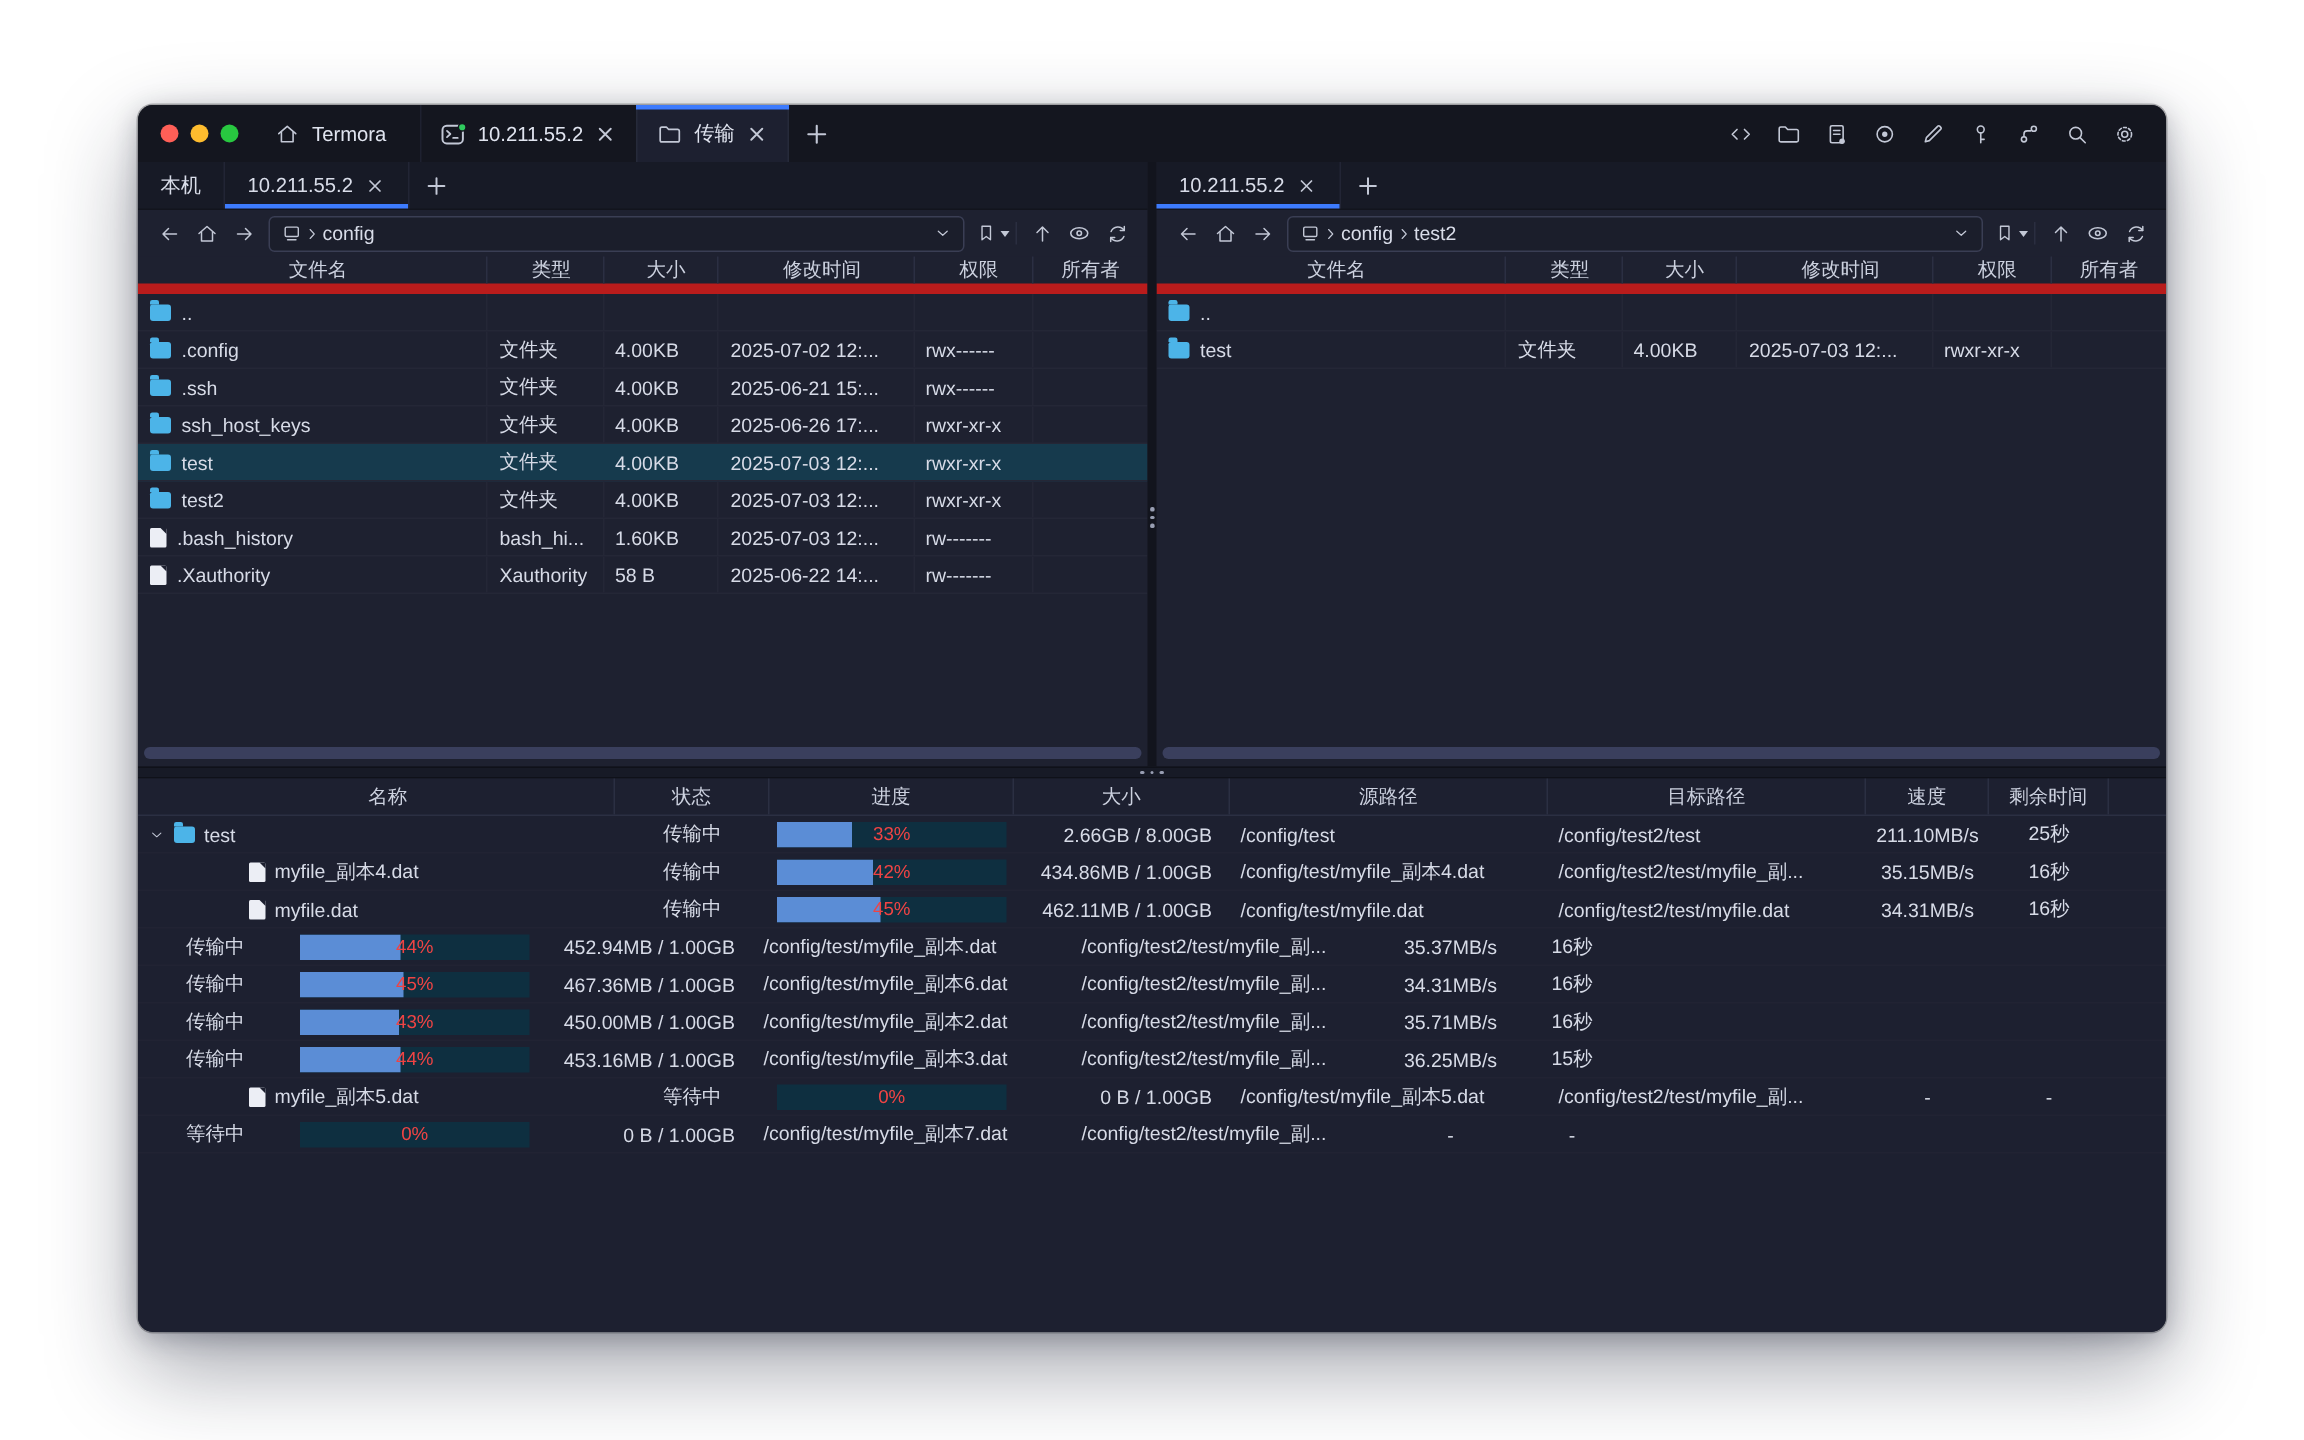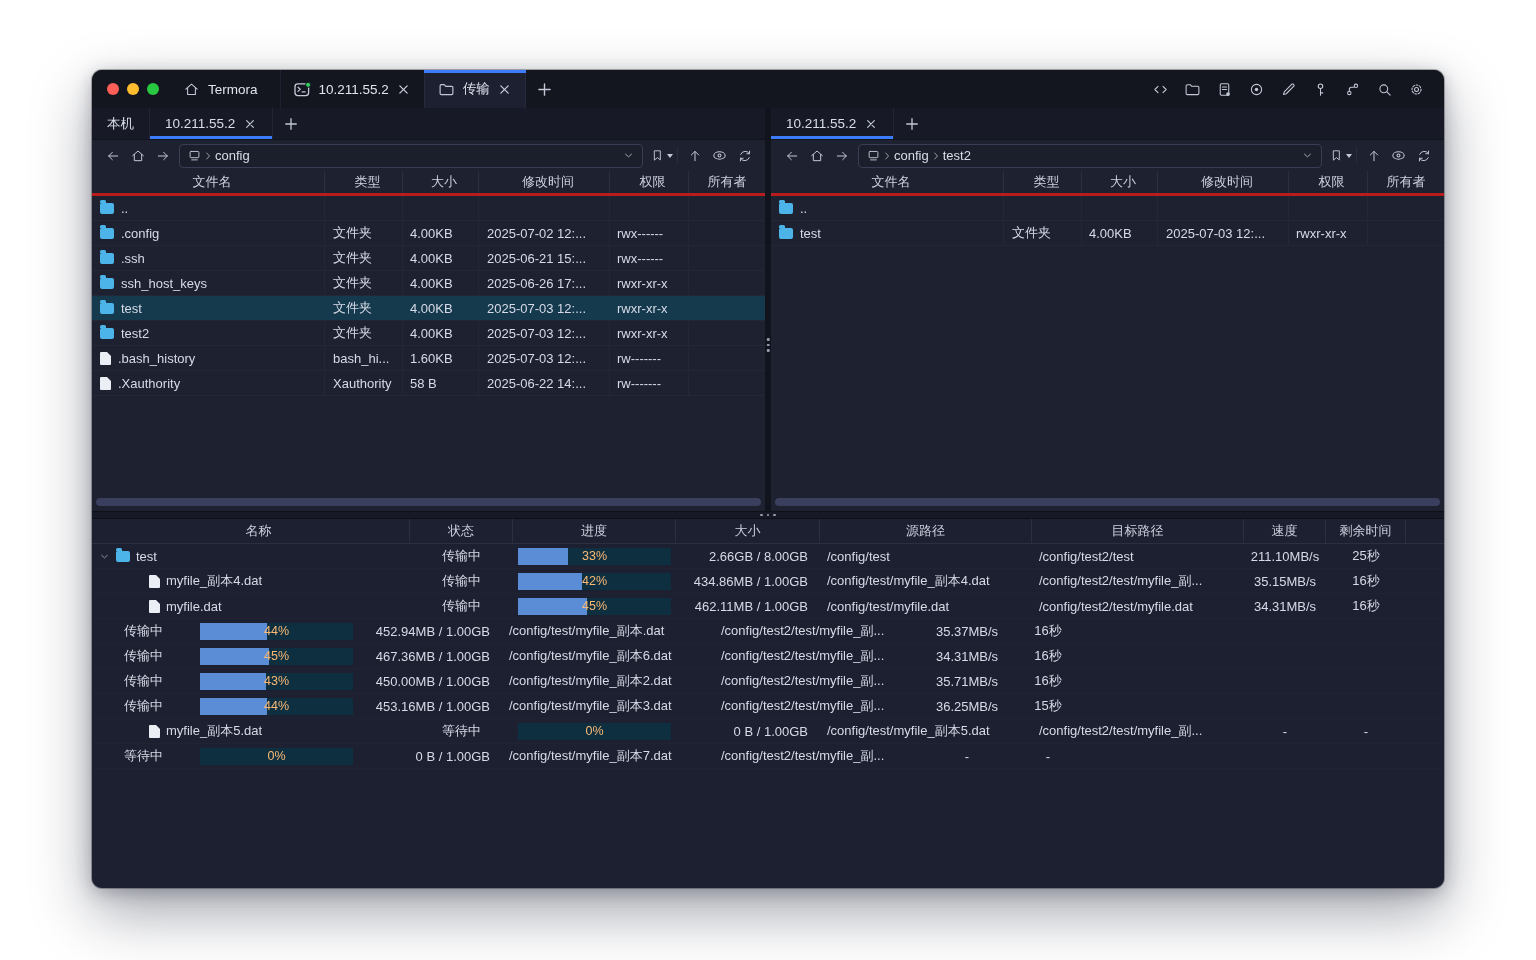--- a/index.html
+++ b/index.html
@@ -40,21 +40,21 @@
 
   .panel-toolbar{ flex:0 0 31px; display:flex; align-items:center; padding:0 8px; background:#1e2130; }
   .nav-btn{ width:25px; height:24px; display:flex; align-items:center; justify-content:center; border-radius:4px; }
   .crumb-box{ flex:1; height:24px; border:1px solid #3a3e54; border-radius:4px; background:#1b1e2b; display:flex; align-items:center; padding:0 7px; margin:0 7px 0 4px; color:#d9dde9; font-size:13px; }
   .crumb-seg{ display:flex; align-items:center; }
   .crumb-seg .lbl{ padding:0 1px; }
   .chev-end{ margin-left:auto; }
   .bm-wrap{ display:flex; align-items:center; gap:2px; padding-right:4px; border-right:1px solid #2a2e40; margin-right:4px; }
   .caret{ width:0; height:0; border-left:3.5px solid transparent; border-right:3.5px solid transparent; border-top:4.5px solid #c3c8d6; }
 
-  .fhead{ flex:0 0 25px; display:flex; border-bottom:3px solid #b91c1c; font-size:13px; color:#ccd1df; }
+  .fhead{ flex:0 0 25px; display:flex; border-bottom:7px solid #b91c1c; font-size:13px; color:#ccd1df; }
   .fhead .fc{ display:flex; align-items:center; justify-content:center; border-right:1px solid #2b2f42; }
   .fhead .fc:last-child{ border-right:none; }
   .frow{ flex:0 0 25px; display:flex; font-size:13px; color:#d7dbe7; border-bottom:1px solid #242736; }
   .frow .fc{ display:flex; align-items:center; border-right:1px solid #242736; overflow:hidden; white-space:nowrap; }
   .frow .fc:last-child{ border-right:none; }
   .frow.selected{ background:#163a4d; }
   .frow.selected .fc{ border-color:transparent; }
   .c-name{ width:233px; padding-left:8px; gap:7px; }
   .c-type{ width:78px; padding-left:8px; }
   .c-size{ width:76px; padding-left:7px; }
@@ -87,28 +87,28 @@
   .t-name{ gap:6px; padding-left:7px; }
   .tc-status{ width:103px; justify-content:center; }
   .tc-prog{ width:163px; padding:0 5px; }
   .tc-size{ width:144px; justify-content:flex-end; padding-right:12px; }
   .tc-src{ width:212px; padding-left:7px; }
   .tc-dst{ width:212px; padding-left:7px; }
   .tc-speed{ width:82px; justify-content:center; }
   .tc-eta{ width:80px; justify-content:center; }
   .tc-pad{ flex:1; }
   .tree-chevron{ flex:0 0 11px; display:flex; align-items:center; }
-  .t-row.k-file .t-name{ padding-left:57px; }
+  .t-row.k-file .t-name{ padding-left:74px; }
   .t-row .icon-folder, .t-row .icon-file{ display:none; }
   .t-row.k-folder .icon-folder{ display:block; }
   .t-row.k-file .icon-file{ display:block; }
   .t-row .icon-file::before{ border-top-color:#1d2030; }
   .bar{ position:relative; width:100%; height:17px; background:#0e2f40; overflow:hidden; }
   .bar-fill{ position:absolute; left:0; top:0; bottom:0; width:0; background:#5b8dd6; }
-  .bar-label{ position:absolute; inset:0; display:flex; align-items:center; justify-content:center; color:#fdba74; font-size:12.5px; }
+  .bar-label{ position:absolute; inset:0; display:flex; align-items:center; justify-content:center; color:#ef4444; font-size:12.5px; }
   .transfer-fill{ flex:1; }
 </style>
 </head>
 <body>
 
 <div class="window">
 
   <div class="titlebar">
     <div class="traffic">
       <span class="dot" style="background:#ff5f57"></span>

